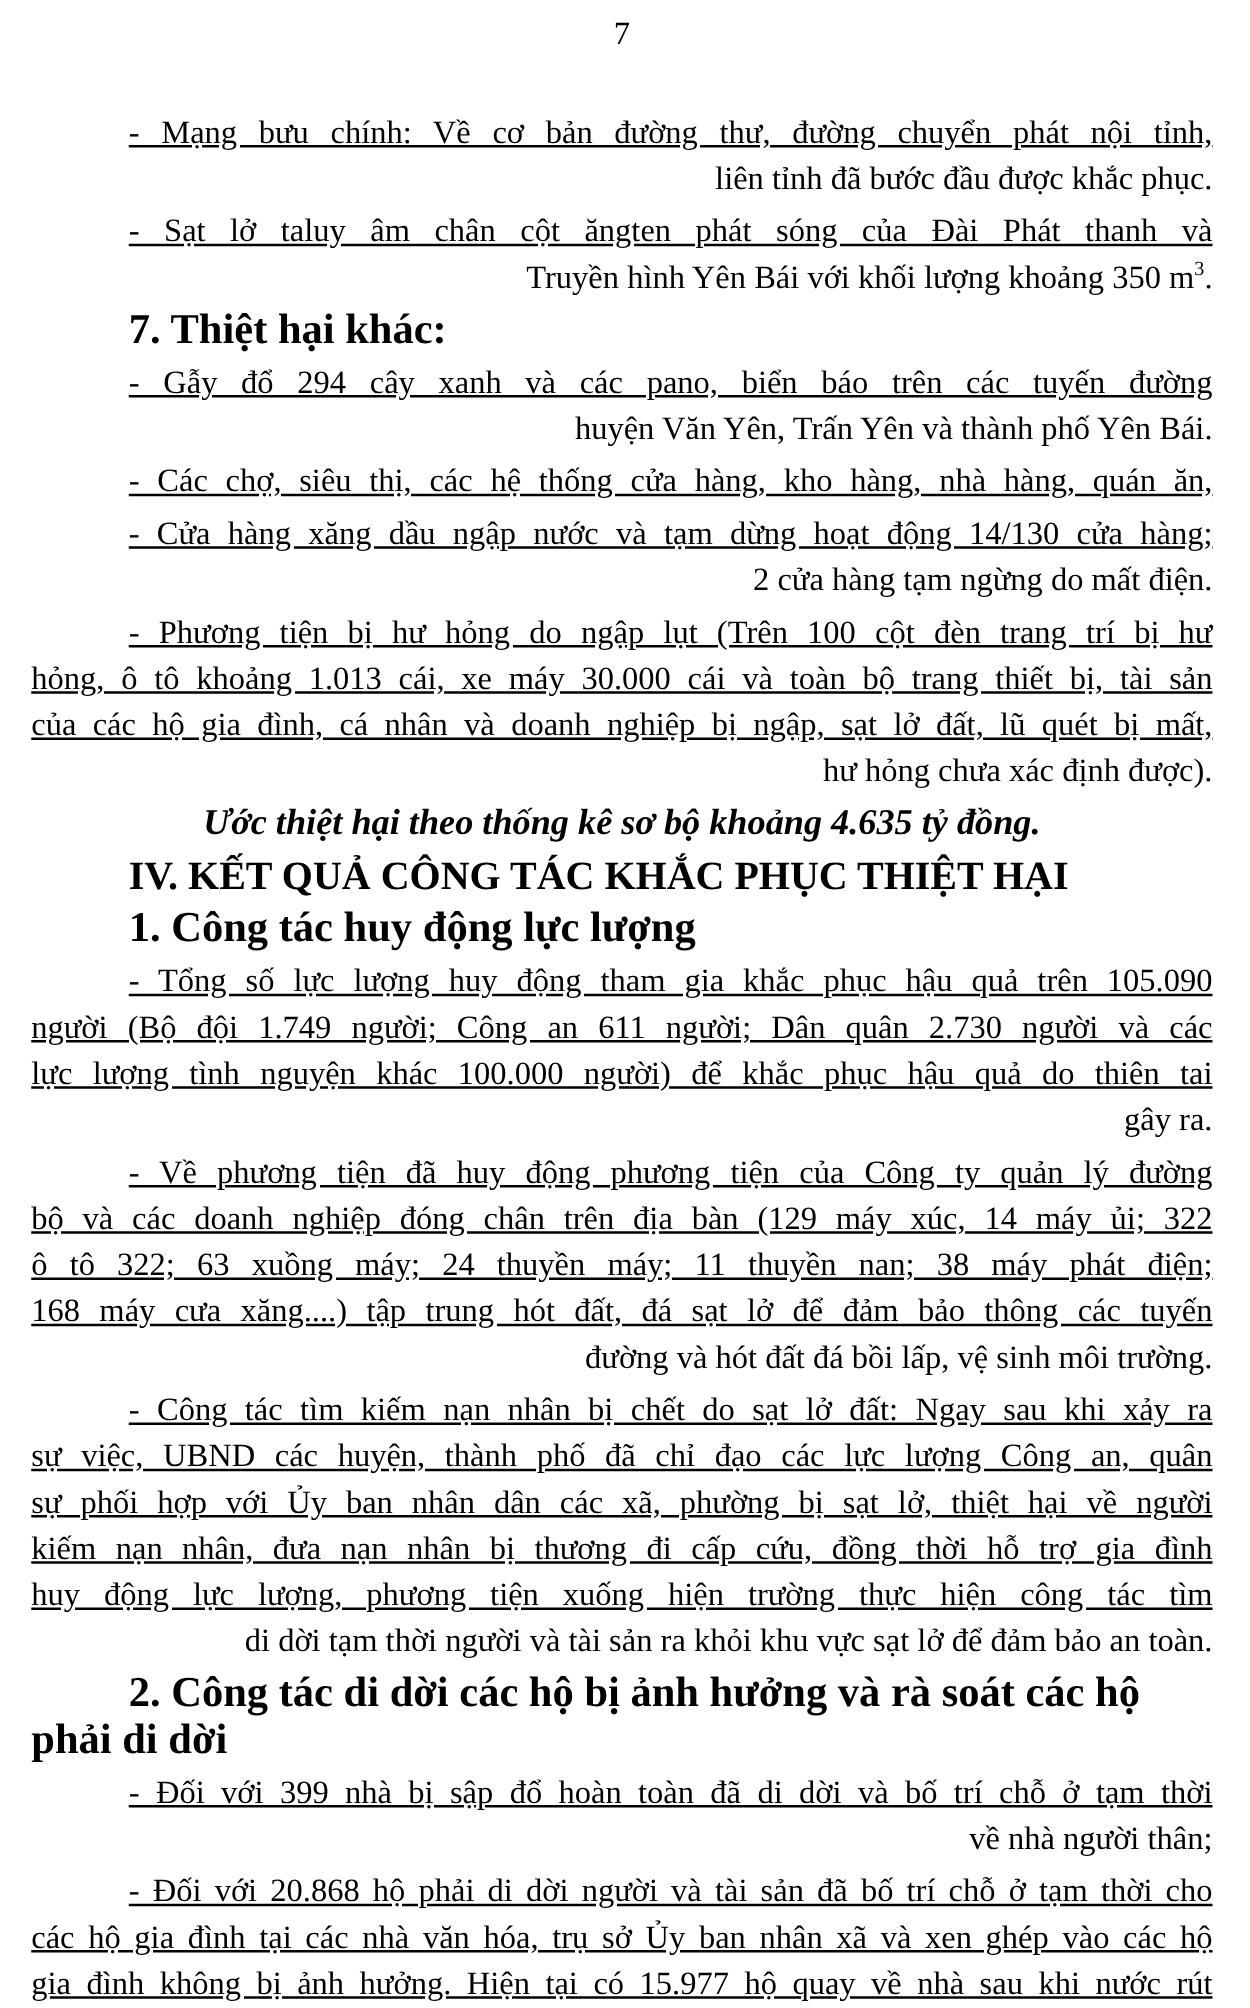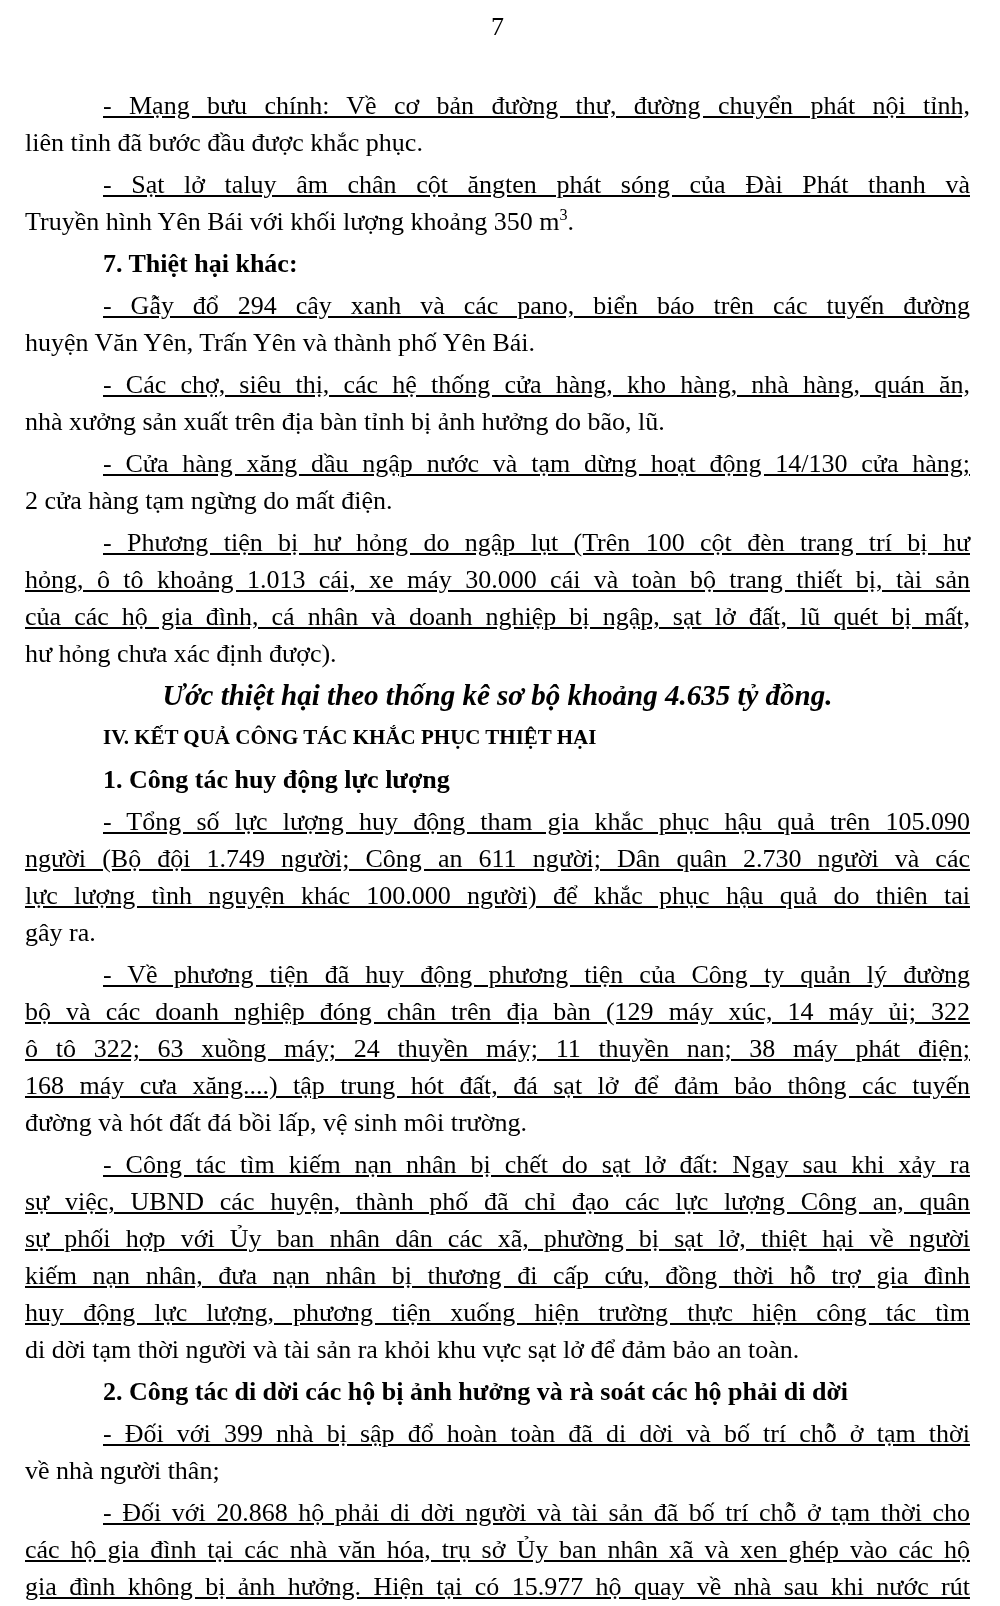--- a/index.html
+++ b/index.html
@@ -21,35 +21,35 @@
     text-align: center;
     font-size: 26px;
     line-height: 37px;
     margin-bottom: 42px;
   }
   .block { margin-top: 5px; }
   .block.first-block { margin-top: 0; }
   .line {
     font-size: 26px;
     line-height: 37px;
-    text-align: left;
+    text-align: right;
   }
   .line.j {
     text-align: justify;
     text-align-last: justify;
     text-decoration: underline;
   }
   .line.first { text-indent: 78px; }
   .heading {
     font-weight: bold;
-    font-size: 26px;
+    font-size: 34px;
     line-height: 37px;
     text-indent: 78px;
   }
-  .heading.major { font-size: 21px; }
+  .heading.major { font-size: 32px; }
   .center-italic {
     font-weight: bold;
     font-style: italic;
     text-align: center;
     font-size: 29px;
     line-height: 37px;
   }
   sup {
     font-size: 0.62em;
     line-height: 0;
@@ -75,21 +75,20 @@
 
   <div class="block heading">7. Thiệt hại khác:</div>
 
   <div class="block">
     <div class="line j first">- Gẫy đổ 294 cây xanh và các pano, biển báo trên các tuyến đường</div>
     <div class="line">huyện Văn Yên, Trấn Yên và thành phố Yên Bái.</div>
   </div>
 
   <div class="block">
     <div class="line j first">- Các chợ, siêu thị, các hệ thống cửa hàng, kho hàng, nhà hàng, quán ăn,</div>
-    <div class="line">nhà xưởng sản xuất trên địa bàn tỉnh bị ảnh hưởng do bão, lũ.</div>
   </div>
 
   <div class="block">
     <div class="line j first">- Cửa hàng xăng dầu ngập nước và tạm dừng hoạt động 14/130 cửa hàng;</div>
     <div class="line">2 cửa hàng tạm ngừng do mất điện.</div>
   </div>
 
   <div class="block">
     <div class="line j first">- Phương tiện bị hư hỏng do ngập lụt (Trên 100 cột đèn trang trí bị hư</div>
     <div class="line j">hỏng, ô tô khoảng 1.013 cái, xe máy 30.000 cái và toàn bộ trang thiết bị, tài sản</div>

